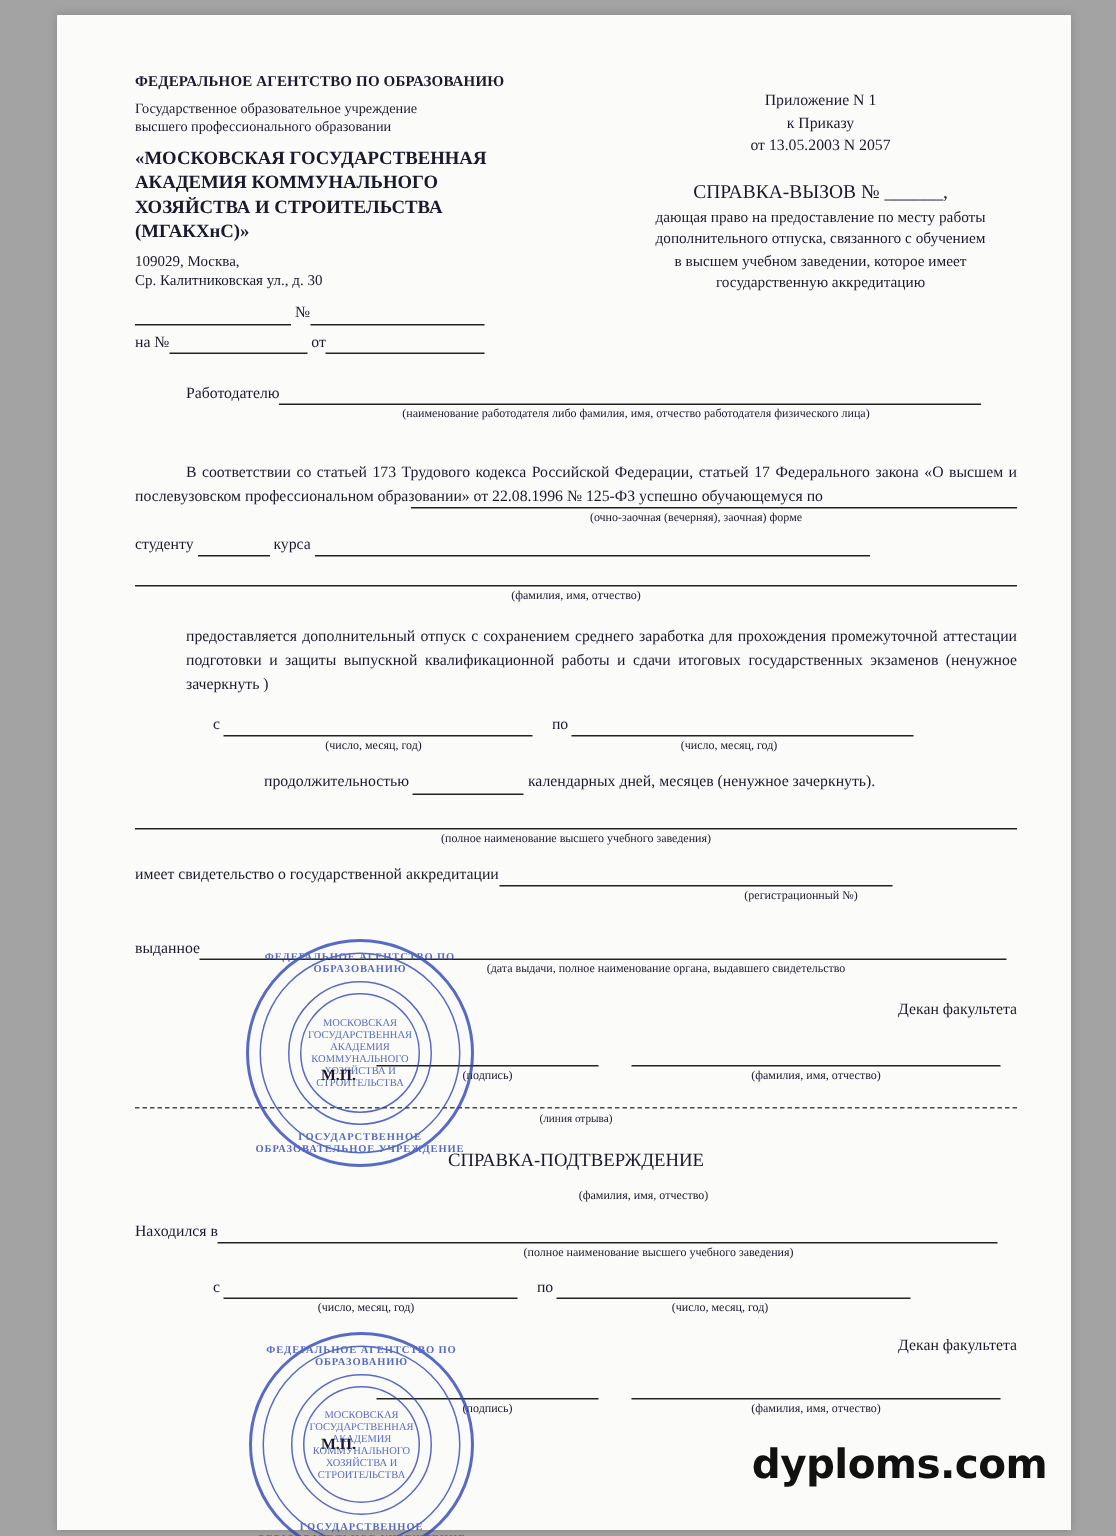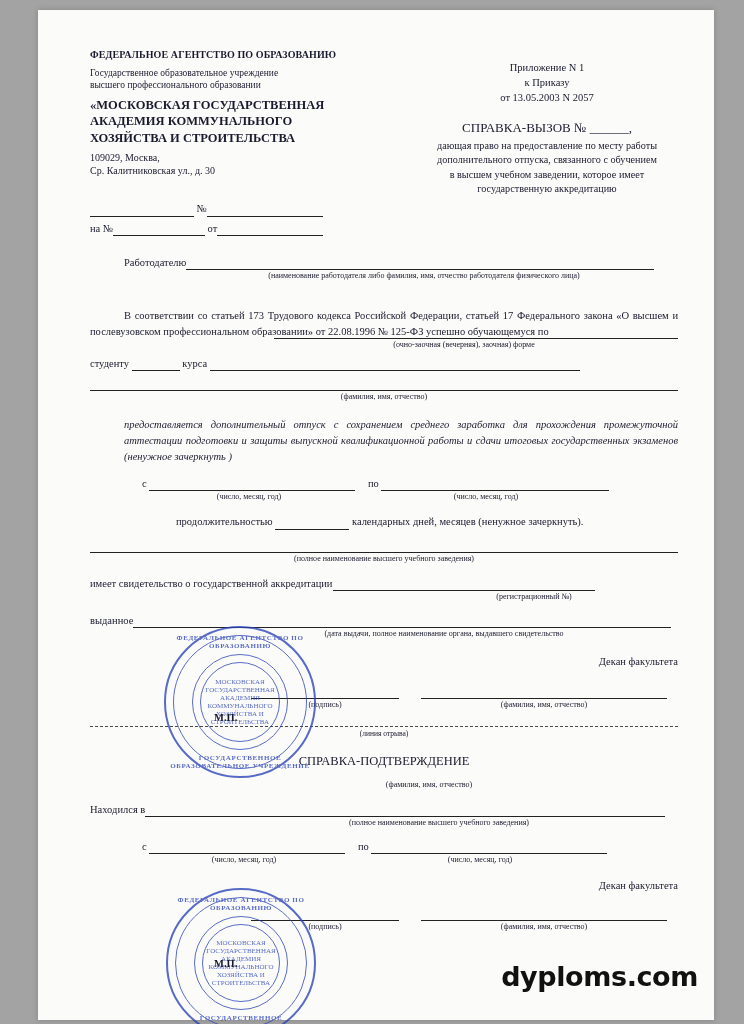--- a/index.html
+++ b/index.html
@@ -185,20 +185,21 @@
         <div class="hdr-left">
           <div class="agency">ФЕДЕРАЛЬНОЕ АГЕНТСТВО ПО ОБРАЗОВАНИЮ</div>
           <div class="inst-sub">
             <div>Государственное образовательное учреждение</div>
             <div>высшего профессионального образовании</div>
           </div>
           <div class="acad">
             <div>«МОСКОВСКАЯ ГОСУДАРСТВЕННАЯ</div>
             <div>АКАДЕМИЯ КОММУНАЛЬНОГО</div>
             <div>ХОЗЯЙСТВА И СТРОИТЕЛЬСТВА</div>
+            <div>(МГАКХнС)»</div>
           </div>
           <div class="addr">
             <div>109029, Москва,</div>
             <div>Ср. Калитниковская ул., д. 30</div>
           </div>
         </div>
 
         <div class="hdr-right">
           <div class="prilozh">
             <div>Приложение N 1</div>
@@ -237,21 +238,21 @@
 
       <div class="row" style="margin-top:7px;">
         <span class="lbl">студенту</span>
         <span class="fill" style="width:48px;"></span>
         <span class="lbl">курса</span>
         <span class="fill" style="width:370px;"></span>
       </div>
       <div class="hr-full" style="margin-top:19px;"></div>
       <div class="cap">(фамилия, имя, отчество)</div>
 
-      <div class="justify" style="margin-top:16px; padding-left:34px;font-style:italic;">предоставляется  дополнительный  отпуск  с  сохранением  среднего  заработка  для  прохождения промежуточной аттестации подготовки и защиты выпускной квалификационной работы и сдачи итоговых государственных экзаменов (ненужное зачеркнуть )</div>
+      <div class="justify" style="margin-top:16px; padding-left:34px;">предоставляется  дополнительный  отпуск  с  сохранением  среднего  заработка  для  прохождения промежуточной аттестации подготовки и защиты выпускной квалификационной работы и сдачи итоговых государственных экзаменов (ненужное зачеркнуть )</div>
 
       <div class="row" style="margin-top:12px; padding-left:52px;">
         <span class="lbl">с</span>
         <span class="fill" style="width:206px;"></span>
         <span class="lbl" style="margin-left:10px;">по</span>
         <span class="fill" style="width:228px;"></span>
       </div>
       <div style="display:flex; padding-left:52px;">
         <div class="cap" style="width:214px;">(число, месяц, год)</div>
         <div class="cap" style="width:240px; margin-left:10px;">(число, месяц, год)</div>
@@ -264,21 +265,21 @@
       </div>
 
       <div class="hr-full" style="margin-top:22px;"></div>
       <div class="cap">(полное наименование высшего учебного заведения)</div>
 
       <div class="row" style="margin-top:14px;">
         <span class="lbl">имеет свидетельство о государственной аккредитации</span><span class="fill" style="width:262px;"></span>
       </div>
       <div class="cap" style="padding-left:300px;">(регистрационный №)</div>
 
-      <div class="row" style="margin-top:12px;">
+      <div class="row" style="margin-top:24px;">
         <span class="lbl">выданное</span><span class="fill" style="width:538px;"></span>
       </div>
       <div class="cap" style="padding-left:120px;">(дата выдачи, полное наименование органа, выдавшего свидетельство</div>
 
       <div style="margin-top:16px; text-align:right;">
         <span class="lbl">Декан факультета</span>
       </div>
       <div class="sig-row" style="margin-top:16px; padding-left:150px;">
         <div class="sig-col" style="width:170px;">
           <div class="fill" style="width:148px;"></div>

